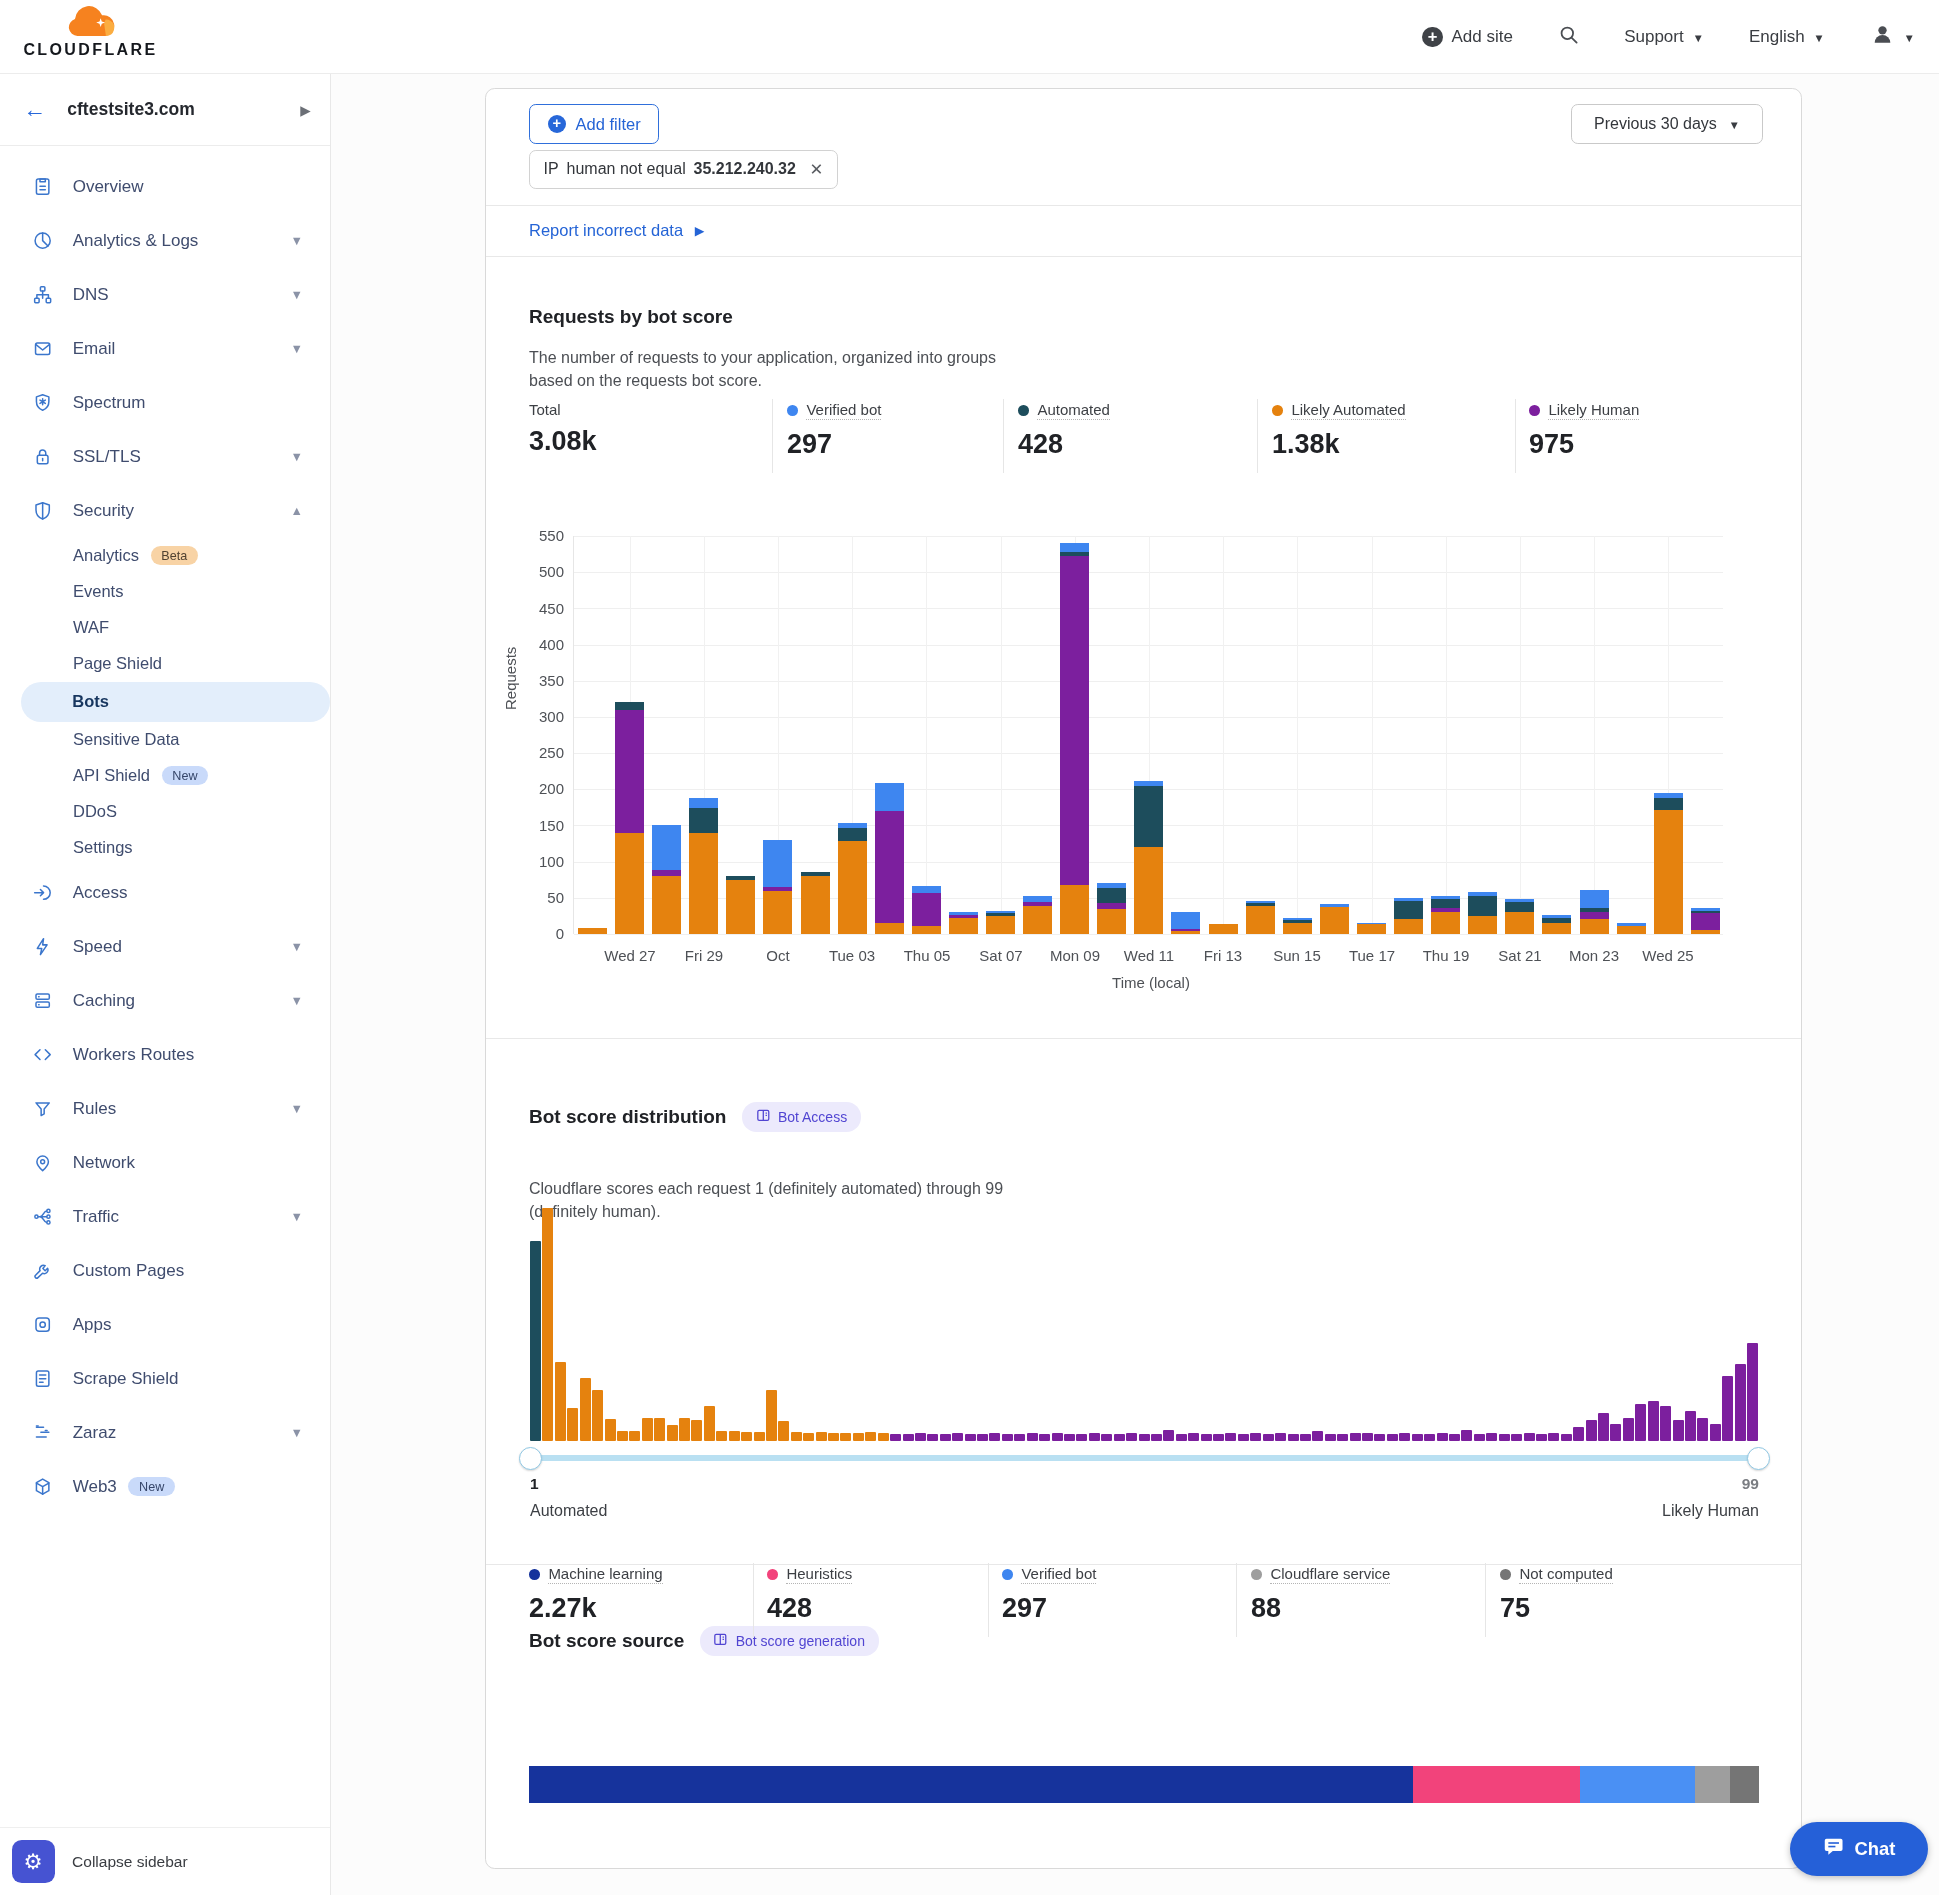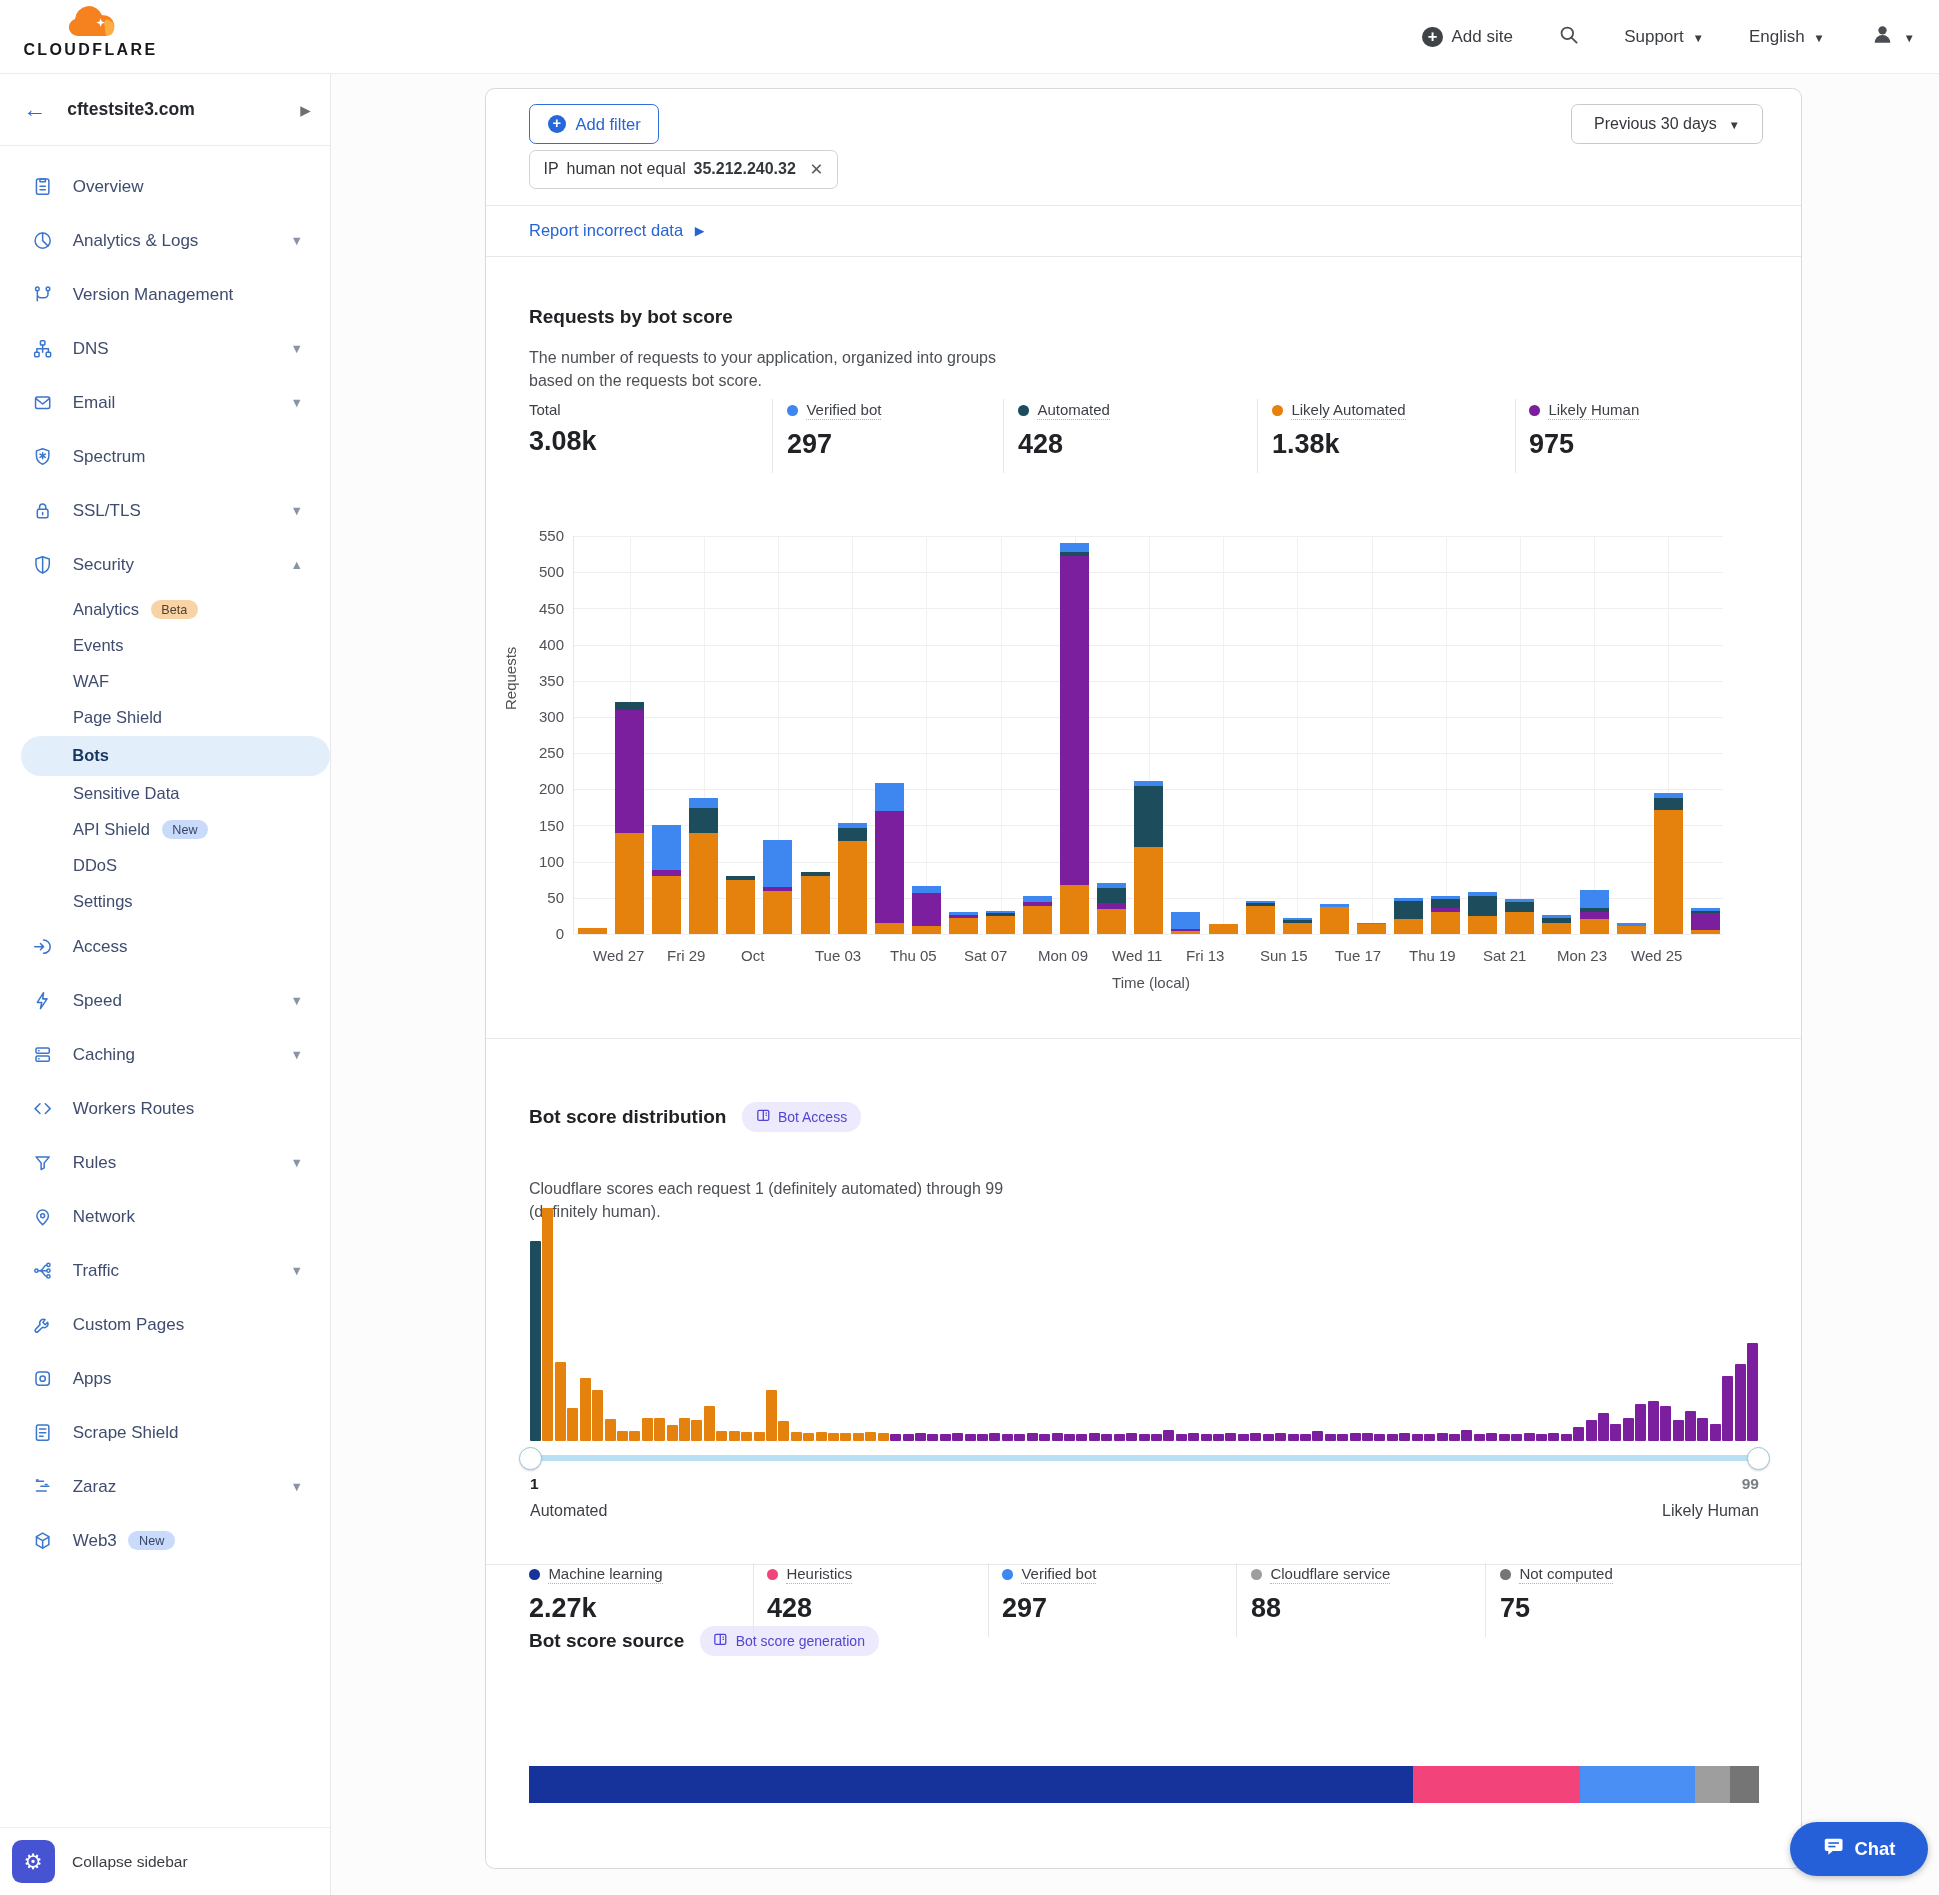--- a/index.html
+++ b/index.html
@@ -62,21 +62,21 @@
   .stat-label .dot { width:10.7px; height:10.7px; border-radius:50%; flex:none; }
   .dotted { border-bottom:1.9px dotted #b5b5b5; padding-bottom:1.9px; cursor:default; }
   .stat-value { font-size:27px; font-weight:600; color:#202226; margin-top:8.7px; }
   .vdiv { position:absolute; width:1px; background:#e6e6e6; }
 
   
   .rq-plot { position:absolute; left:87px; top:447px; width:1150px; height:398px; border-left:1px solid #e6e6e6; }
   .gridline { position:absolute; left:0; right:0; height:1px; background:#efefef; }
   .vgrid { position:absolute; top:0; bottom:0; width:1px; background:#f1f1f1; }
   .ylab { position:absolute; width:50px; text-align:right; font-size:15px; color:#4e5156; }
-  .xlab { position:absolute; width:74px; font-size:15px; color:#4e5156; }
+  .xlab { position:absolute; width:74px; text-align:center; font-size:15px; color:#4e5156; }
   .rq-bar { position:absolute; bottom:0; display:flex; flex-direction:column-reverse; }
   .rq-seg { width:100%; }
   .axis-label { position:absolute; font-size:15px; color:#4e5156; }
 
   
   .hist { position:absolute; left:44px; top:1119px; width:1229px; height:233px; }
   .hist-bar { position:absolute; bottom:0; width:10.7px; border-radius:1px; }
   .slider-track { position:absolute; left:44px; top:1366px; width:1229px; height:6.8px; border-radius:3.9px; background:#b9e0f2; }
   .slider-handle { position:absolute; top:1358px; width:23px; height:23px; border-radius:50%; background:#fff; border:1.9px solid #90c8e4; box-shadow:0 1px 1.9px rgba(0,0,0,.15); cursor:pointer; }
   .slider-minmax { position:absolute; top:1386px; font-size:15.5px; font-weight:bold; }
@@ -157,30 +157,20 @@
         </div>
         <div class="sb-item">
           <span class="icon">
             <svg width="21.3" height="21.3" viewBox="0 0 24 24" fill="none" stroke="#3b76cc" stroke-width="1.7" stroke-linecap="round" stroke-linejoin="round">
               <circle cx="12" cy="12" r="8.5"></circle>
               <path d="M12 3.5V12l6 6"></path>
             </svg>
           </span>
           <span class="lbl">Analytics &amp; Logs</span>
           <span class="exp">▼</span>
-        </div>
-        <div class="sb-item">
-          <span class="icon">
-            <svg width="21.3" height="21.3" viewBox="0 0 24 24" fill="none" stroke="#3b76cc" stroke-width="1.7" stroke-linecap="round" stroke-linejoin="round">
-              <circle cx="6" cy="5.5" r="2"></circle>
-              <circle cx="18" cy="5.5" r="2"></circle>
-              <path d="M6 7.5v4a4 4 0 0 0 4 4h4a4 4 0 0 0 4-4v-4M6 11.5V19"></path>
-            </svg>
-          </span>
-          <span class="lbl">Version Management</span>
         </div>
         <div class="sb-item">
           <span class="icon">
             <svg width="21.3" height="21.3" viewBox="0 0 24 24" fill="none" stroke="#3b76cc" stroke-width="1.7" stroke-linecap="round" stroke-linejoin="round">
               <rect x="9.5" y="3" width="5" height="5" rx="1"></rect>
               <rect x="3" y="16" width="5" height="5" rx="1"></rect>
               <rect x="16" y="16" width="5" height="5" rx="1"></rect>
               <path d="M12 8v4M5.5 16v-4h13v4M12 12v4"></path>
             </svg>
           </span>

